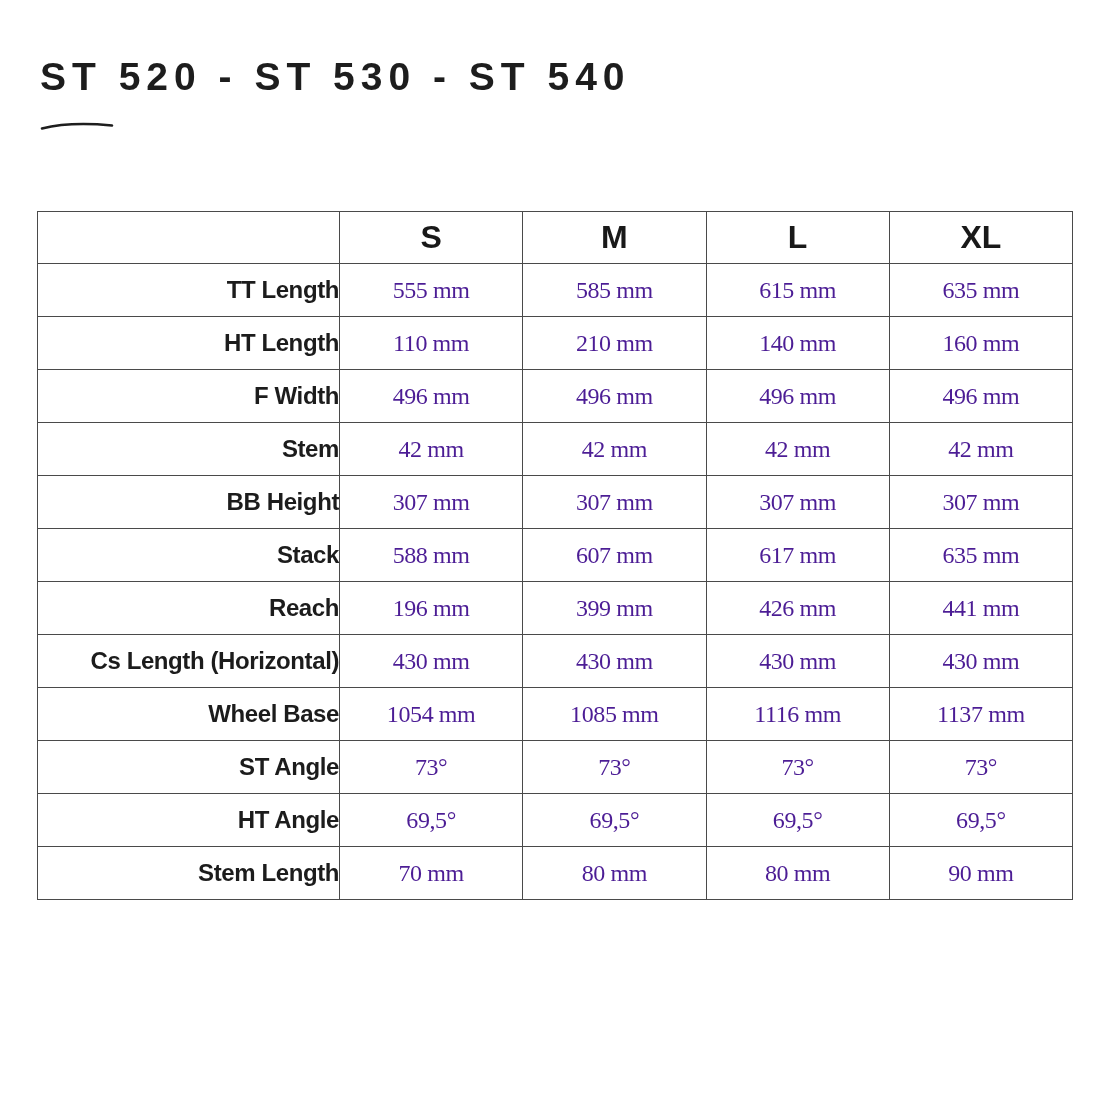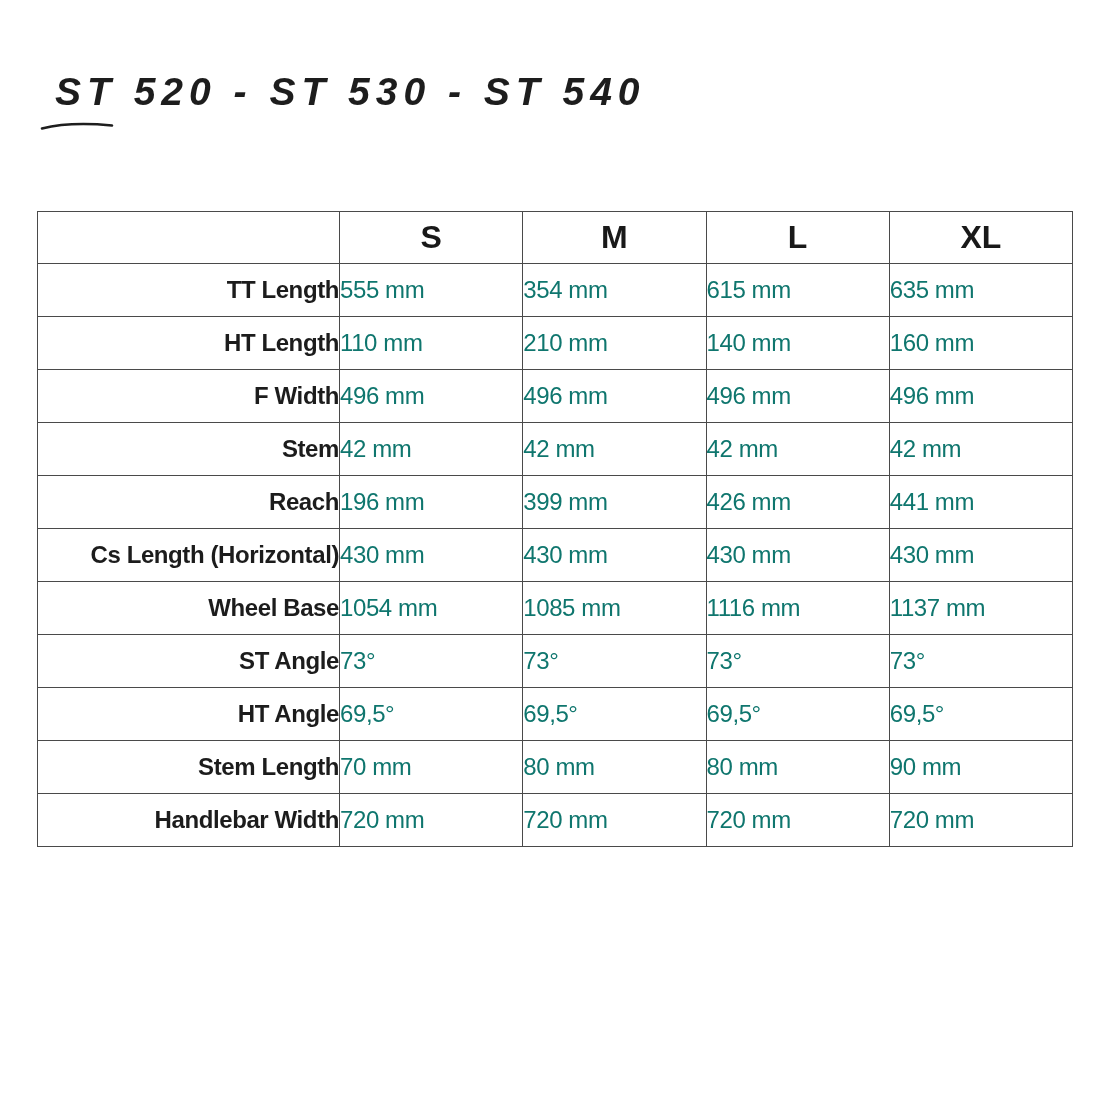--- a/index.html
+++ b/index.html
@@ -11,25 +11,24 @@
     width: 1100px;
     height: 1100px;
     position: relative;
     font-family: "Liberation Sans", sans-serif;
     overflow: hidden;
   }
   .title {
     position: absolute;
     top: 56px;
     left: 40px;
-    margin: 15px;
+    margin: 0;
     font-size: 39px;
     line-height: 1.1;
     font-weight: 800;
-    font-style: italic;
     letter-spacing: 6px;
     color: #1d1d1d;
     white-space: nowrap;
   }
   .swoosh {
     position: absolute;
     top: 117px;
     left: 38px;
   }
   table.geo-table {
@@ -60,22 +59,24 @@
     font-size: 24px;
     font-weight: 700;
     color: #1c1c1c;
     text-align: right;
     padding-left: 22px;
     letter-spacing: -0.4px;
   }
   .geo-table td.val {
     font-size: 24px;
     font-weight: 400;
-    color: #0f766e;
+    color: #4c1d95;
+    text-align: center;
     letter-spacing: -0.4px;
+    font-family: Liberation Serif, serif;
   }
 </style>
 </head>
 <body>
 
 <div class="page">
 
   <h1 class="title">ST 520 - ST 530 - ST 540</h1>
 
   <svg class="swoosh" width="78" height="16" viewBox="0 0 78 16">
@@ -96,21 +97,21 @@
         <th>S</th>
         <th>M</th>
         <th>L</th>
         <th>XL</th>
       </tr>
     </thead>
     <tbody>
   <tr>
     <td class="label">TT Length</td>
     <td class="val">555 mm</td>
-    <td class="val">354 mm</td>
+    <td class="val">585 mm</td>
     <td class="val">615 mm</td>
     <td class="val">635 mm</td>
   </tr>
 
 
   <tr>
     <td class="label">HT Length</td>
     <td class="val">110 mm</td>
     <td class="val">210 mm</td>
     <td class="val">140 mm</td>
@@ -126,22 +127,36 @@
   </tr>
 
   <tr>
     <td class="label">Stem</td>
     <td class="val">42 mm</td>
     <td class="val">42 mm</td>
     <td class="val">42 mm</td>
     <td class="val">42 mm</td>
   </tr>
 
-
-
+  <tr>
+    <td class="label">BB Height</td>
+    <td class="val">307 mm</td>
+    <td class="val">307 mm</td>
+    <td class="val">307 mm</td>
+    <td class="val">307 mm</td>
+  </tr>
+
+
+  <tr>
+    <td class="label">Stack</td>
+    <td class="val">588 mm</td>
+    <td class="val">607 mm</td>
+    <td class="val">617 mm</td>
+    <td class="val">635 mm</td>
+  </tr>
 
   <tr>
     <td class="label">Reach</td>
     <td class="val">196 mm</td>
     <td class="val">399 mm</td>
     <td class="val">426 mm</td>
     <td class="val">441 mm</td>
   </tr>
 
   <tr>
@@ -177,23 +192,16 @@
   </tr>
 
   <tr>
     <td class="label">Stem Length</td>
     <td class="val">70 mm</td>
     <td class="val">80 mm</td>
     <td class="val">80 mm</td>
     <td class="val">90 mm</td>
   </tr>
 
-  <tr>
-    <td class="label">Handlebar Width</td>
-    <td class="val">720 mm</td>
-    <td class="val">720 mm</td>
-    <td class="val">720 mm</td>
-    <td class="val">720 mm</td>
-  </tr>
 </tbody>
   </table>
 
 </div>
 
 </body></html>

